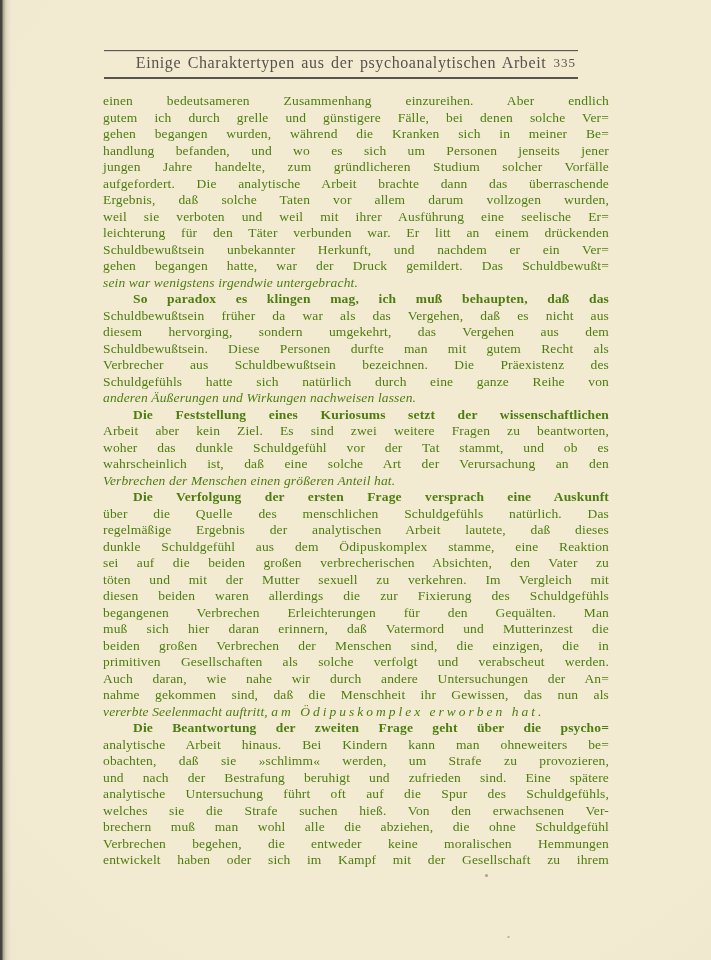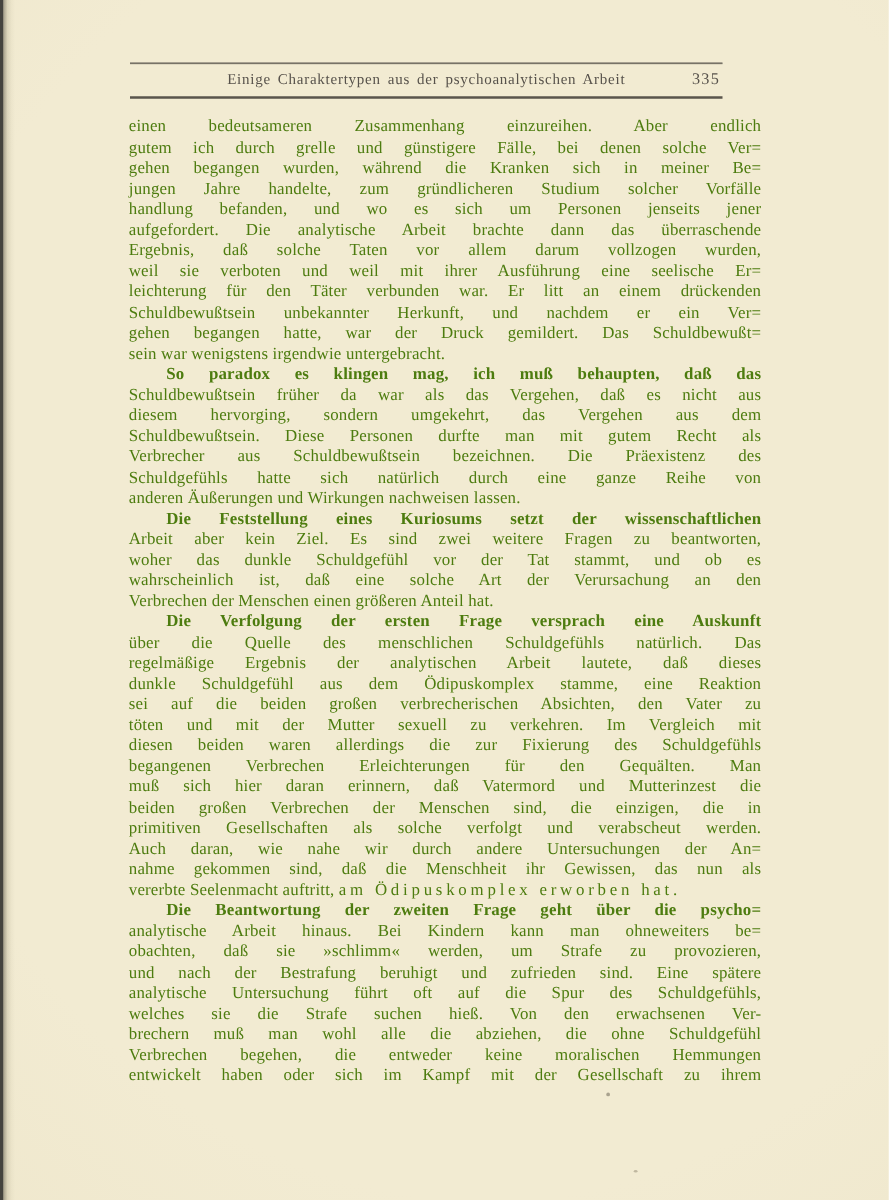--- a/index.html
+++ b/index.html
@@ -45,21 +45,21 @@
     margin-top: 4px;
   }
   .header-row {
     position: relative;
     height: 20px;
     margin-top: 2px;
     line-height: 20px;
   }
   .header-title {
     text-align: center;
-    font-size: 12px;
+    font-size: 16px;
     letter-spacing: 0.6px;
     word-spacing: 2px;
     color: #57524b;
   }
   .header-pagenum {
     position: absolute;
     right: 2px;
     top: 0;
     font-size: 13px;
     letter-spacing: 1px;
@@ -76,20 +76,21 @@
   }
   .line {
     height: 16.5px;
     line-height: 16.5px;
     text-align: justify;
     text-align-last: justify;
     white-space: normal;
   }
   .line.parend {
     text-align-last: left;
+    font-style: italic;
   }
   .line.indent {
     text-indent: 30px;
     font-weight: bold;
   }
   .sperr {
     letter-spacing: 3px;
   }
   .speck {
     position: absolute;
@@ -110,22 +111,22 @@
     <div class="header-title">Einige Charaktertypen aus der psychoanalytischen Arbeit</div>
     <div class="header-pagenum">335</div>
   </div>
   <div class="rule-bottom"></div>
 </div>
 
 <div class="body-text" id="body-text">
     <div class="line">einen bedeutsameren Zusammenhang einzureihen. Aber endlich</div>
     <div class="line">gutem ich durch grelle und günstigere Fälle, bei denen solche Ver=</div>
     <div class="line">gehen begangen wurden, während die Kranken sich in meiner Be=</div>
+    <div class="line">handlung befanden, und wo es sich um Personen jenseits jener</div>
     <div class="line">jungen Jahre handelte, zum gründlicheren Studium solcher Vorfälle</div>
-    <div class="line">handlung befanden, und wo es sich um Personen jenseits jener</div>
     <div class="line">aufgefordert. Die analytische Arbeit brachte dann das überraschende</div>
     <div class="line">Ergebnis, daß solche Taten vor allem darum vollzogen wurden,</div>
     <div class="line">weil sie verboten und weil mit ihrer Ausführung eine seelische Er=</div>
     <div class="line">leichterung für den Täter verbunden war. Er litt an einem drückenden</div>
     <div class="line">Schuldbewußtsein unbekannter Herkunft, und nachdem er ein Ver=</div>
     <div class="line">gehen begangen hatte, war der Druck gemildert. Das Schuldbewußt=</div>
     <div class="line parend">sein war wenigstens irgendwie untergebracht.</div>
     <div class="line indent">So paradox es klingen mag, ich muß behaupten, daß das</div>
     <div class="line">Schuldbewußtsein früher da war als das Vergehen, daß es nicht aus</div>
     <div class="line">diesem hervorging, sondern umgekehrt, das Vergehen aus dem</div>

